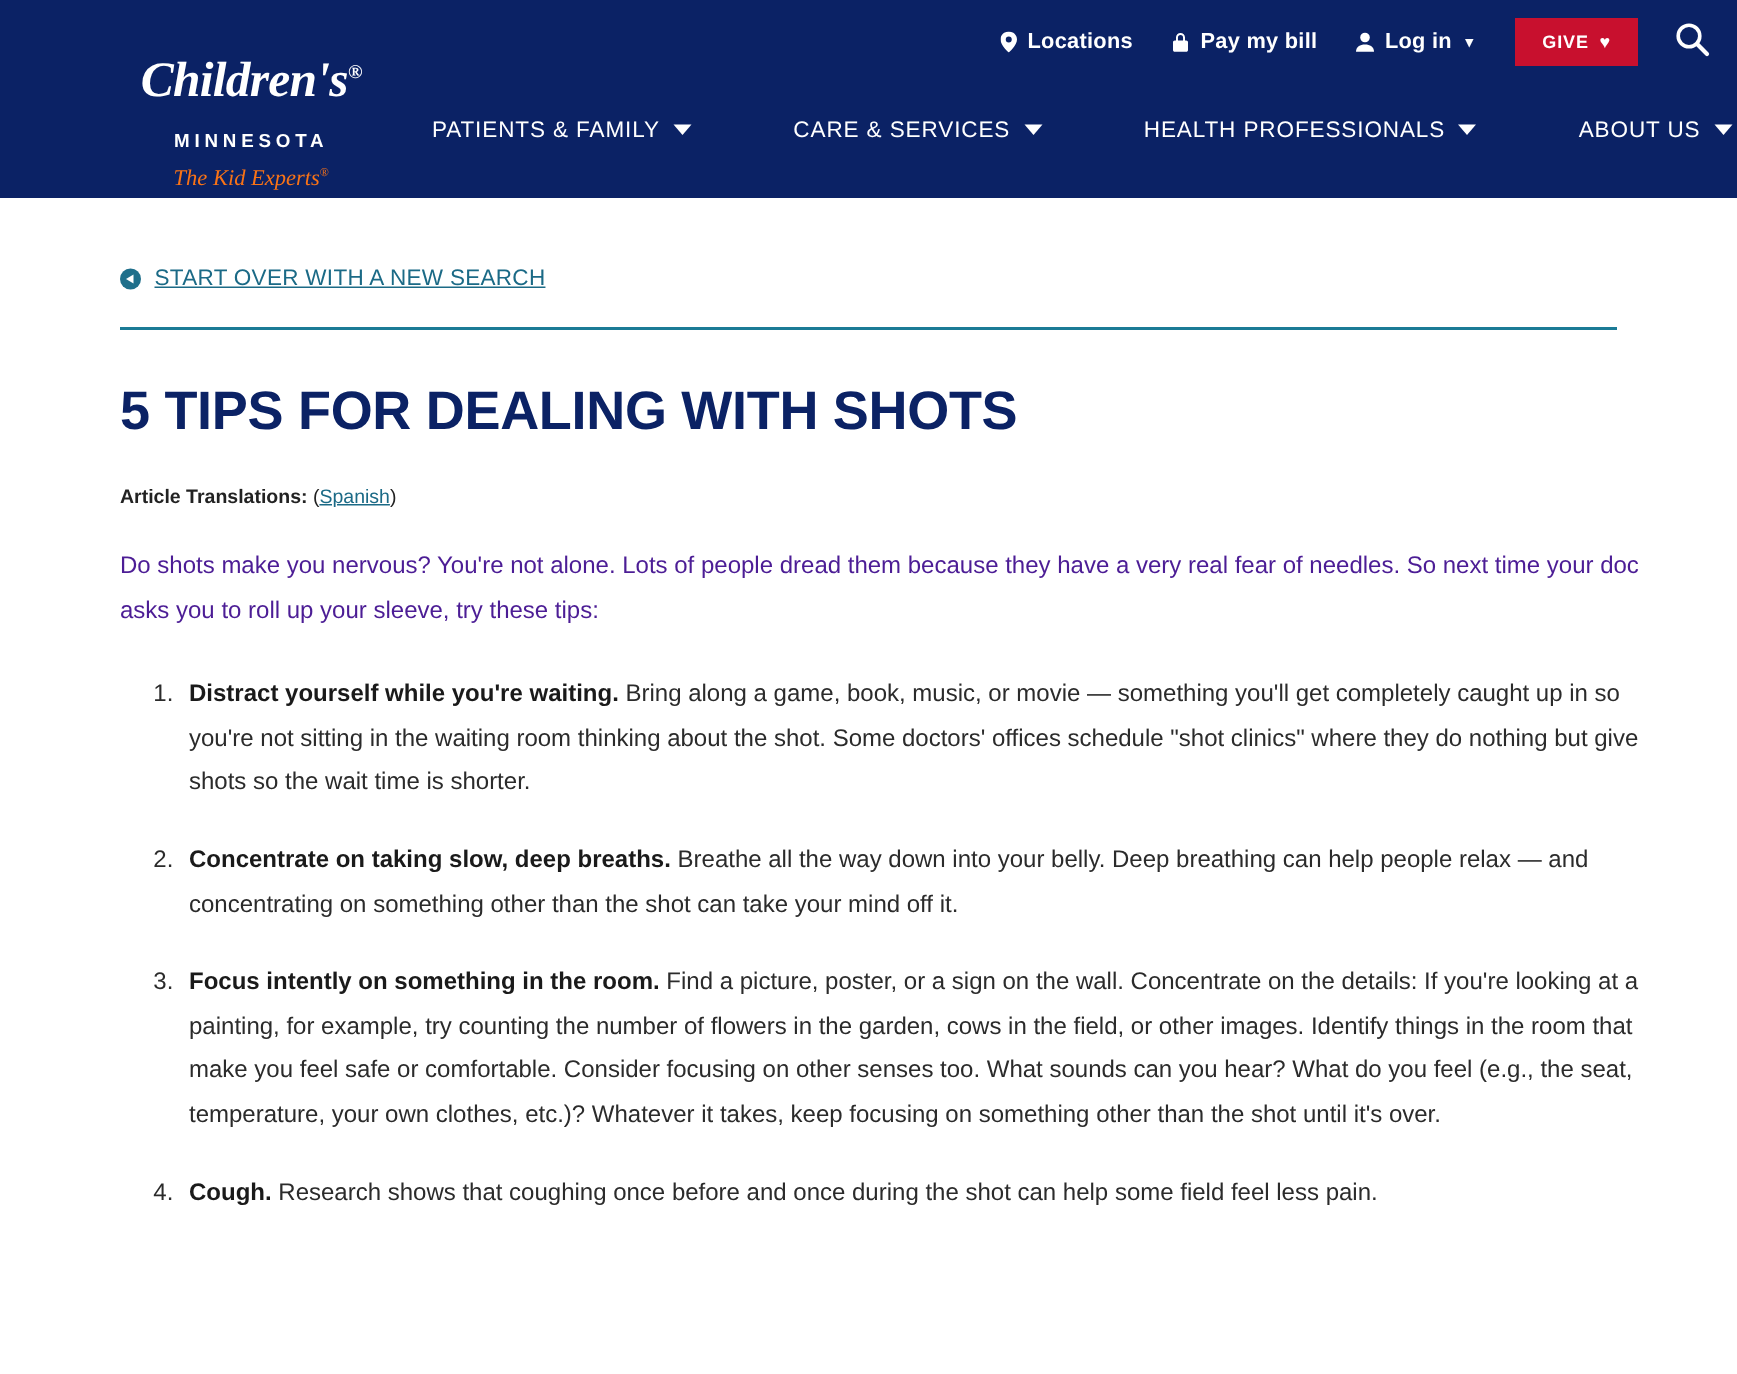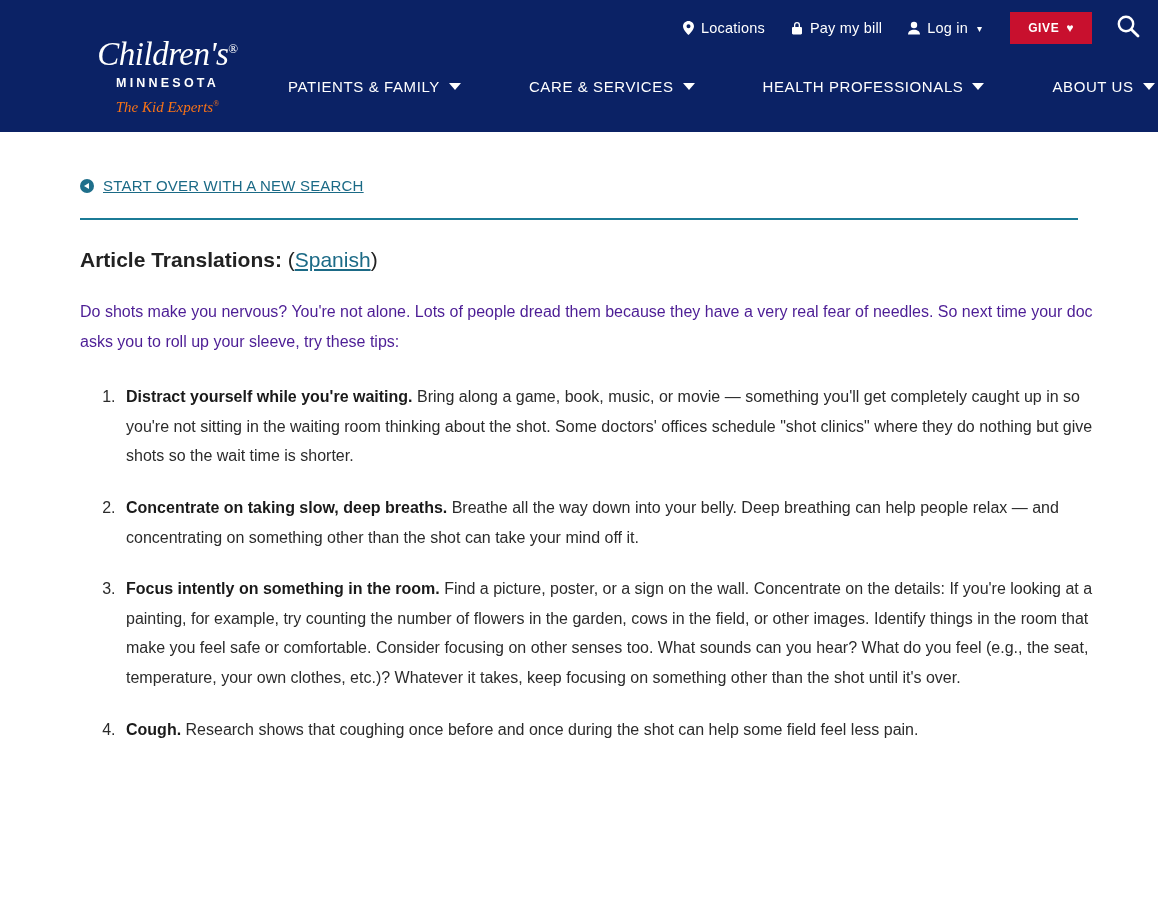--- a/index.html
+++ b/index.html
@@ -26,21 +26,21 @@
     display: flex;
     align-items: center;
     gap: 0;
     padding-right: 18px;
   }
   .util-item {
     display: flex;
     align-items: center;
     gap: 7px;
     font-size: 14.5px;
-    font-weight: normal;
+    font-weight: bold;
     color: #ffffff;
     letter-spacing: 0.2px;
     margin-left: 26px;
     cursor: pointer;
     white-space: nowrap;
   }
   .util-item .caret {
     font-size: 10px;
     margin-left: 2px;
   }
@@ -70,32 +70,32 @@
     left: 80px;
     top: 38px;
     width: 175px;
     text-align: center;
     cursor: pointer;
     user-select: none;
   }
   .logo .brand {
     font-family: "Liberation Serif", serif;
     font-size: 33px;
-    font-weight: normal;
+    font-weight: bold;
     font-style: italic;
     color: #ffffff;
     line-height: 1;
     letter-spacing: -0.5px;
   }
   .logo .brand sup { font-size: 13px; font-style: normal; vertical-align: super;}
   .logo .state {
     font-size: 12.5px;
     font-weight: bold;
     letter-spacing: 3.2px;
-    margin-top: 5px;
+    margin-top: 16px;
     color: #ffffff;
   }
   .logo .tagline {
     font-family: "Liberation Serif", serif;
     font-size: 15px;
     font-style: italic;
     margin-top: 9px;
     color: #f97316;
   }
   .logo .tagline sup { font-size: 8px; vertical-align: super; font-style: normal;}
@@ -178,21 +178,21 @@
   }
 
   .article-title {
     font-size: 36px;
     font-weight: bold;
     color: #0b2265;
     letter-spacing: -0.2px;
     margin: 33px 0 0 0;
   }
   .translations {
-    font-size: 21px;
+    font-size: 13px;
     color: #222;
     margin-top: 28px;
   }
   .translations b { font-weight: bold; }
   .translations a { color: #1b6a86; text-decoration: underline; }
 
   .intro {
     font-size: 16px;
     color: #4c1d95;
     line-height: 1.85;
@@ -298,20 +298,21 @@
 <div class="page">
 
 
   <div class="startover">
     <span class="back-circle"></span>
     <span class="label">START OVER WITH A NEW SEARCH</span>
   </div>
 
   <div class="divider"></div>
 
+  <h2 class="article-title">5 TIPS FOR DEALING WITH SHOTS</h2>
 
   <div class="translations">
     <b>Article Translations:</b>
     <span>(</span><a href="#">Spanish</a><span>)</span>
   </div>
 
   <p class="intro">Do shots make you nervous? You're not alone. Lots of people dread them because they have a very real fear of needles. So next time your doc asks you to roll up your sleeve, try these tips:</p>
 
   <ol class="tips">
     <li>

